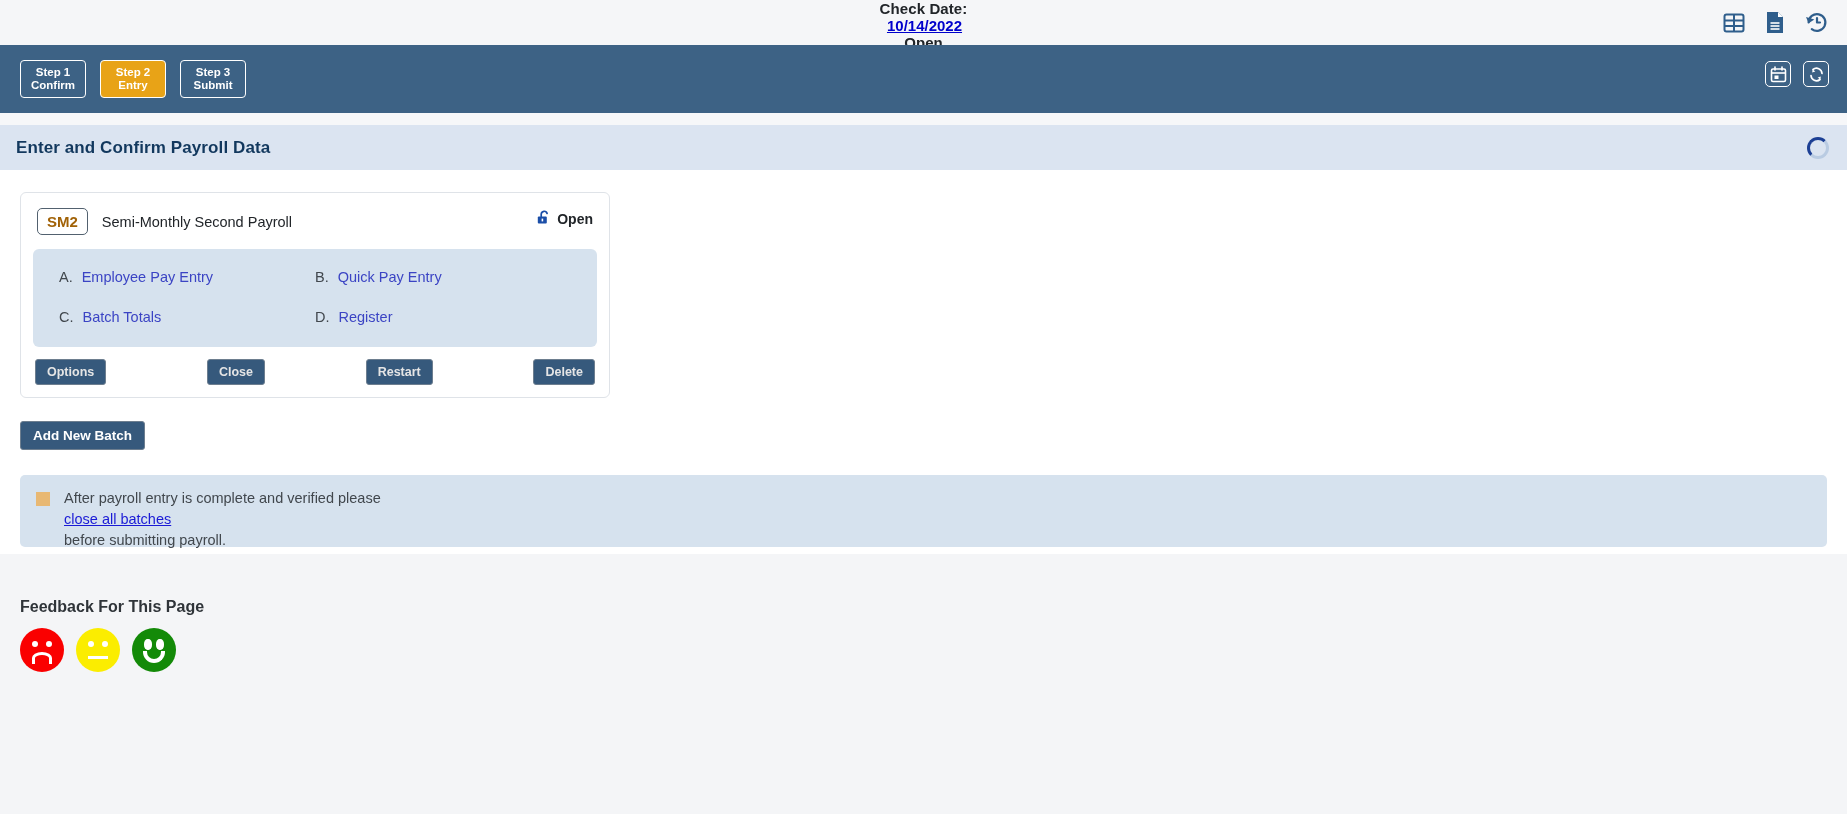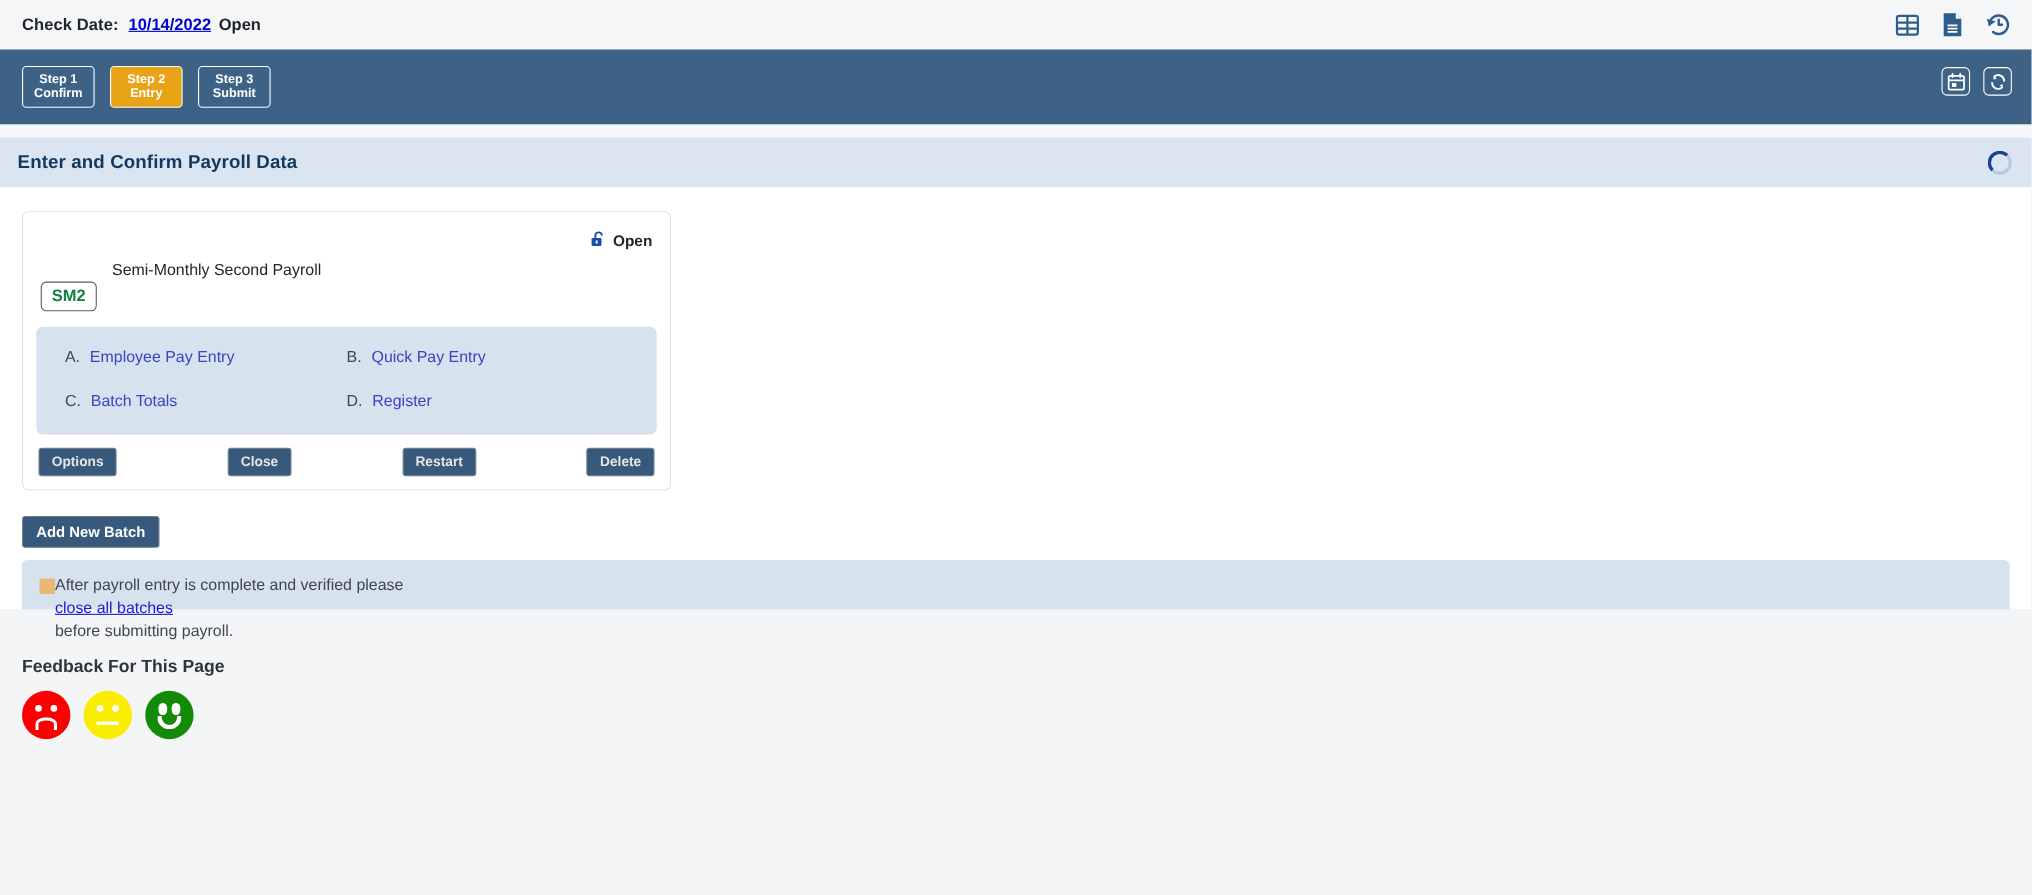--- a/index.html
+++ b/index.html
@@ -12,20 +12,21 @@
   }
 
   
   .topbar {
     height: 45px;
     background: #f5f6f8;
     display: flex;
     align-items: center;
     padding: 0 20px;
     position: relative;
+    flex-direction: column;
   }
   .topbar-label {
     font-size: 15px;
     font-weight: bold;
     color: #212529;
     letter-spacing: .1px;
   }
   .topbar-date {
     font-size: 15px;
     font-weight: bold;
@@ -146,23 +147,22 @@
     align-items: center;
     padding: 3px 4px 14px 4px;
     position: relative;
   }
   .batch-code {
     border: 1px solid #52616f;
     border-radius: 5px;
     padding: 4px 9px;
     font-size: 15px;
     font-weight: bold;
-    color: #15803d;
-    cursor: pointer;
-    margin-top: 48px;
+    color: #a16207;
+    cursor: pointer;
   }
   .batch-name {
     margin-left: 14px;
     font-size: 14.5px;
     color: #212529;
   }
   .batch-status {
     position: absolute;
     right: 4px;
     top: 4px;
@@ -219,25 +219,26 @@
     border-radius: 3px;
     font-size: 13.5px;
     font-weight: bold;
     padding: 6px 12px;
     cursor: pointer;
     font-family: "Liberation Sans", sans-serif;
   }
 
   
   .notice {
-    margin-top: 11px;
+    margin-top: 25px;
     background: #d6e2ee;
     border-radius: 5px;
     padding: 13px 16px 14px 16px;
     display: flex;
+    gap: 14px;
     height: 72px;
   }
   .notice-icon {
     width: 14px; height: 14px;
     background: #e8b873;
     margin-top: 4px;
     flex: 0 0 auto;
   }
   .notice-body {
     font-size: 14.5px;

